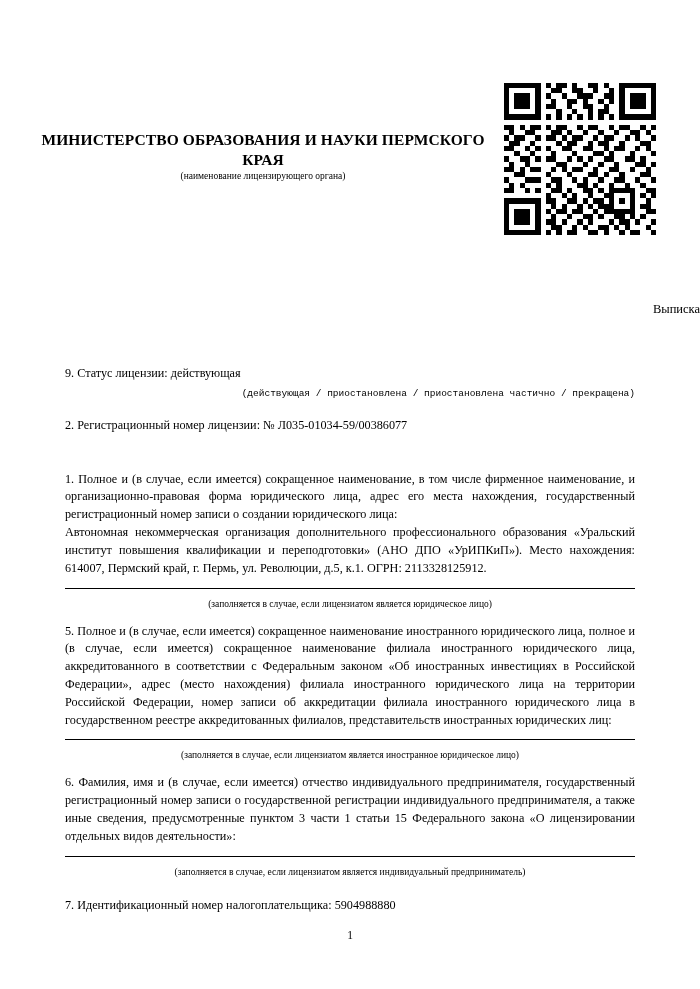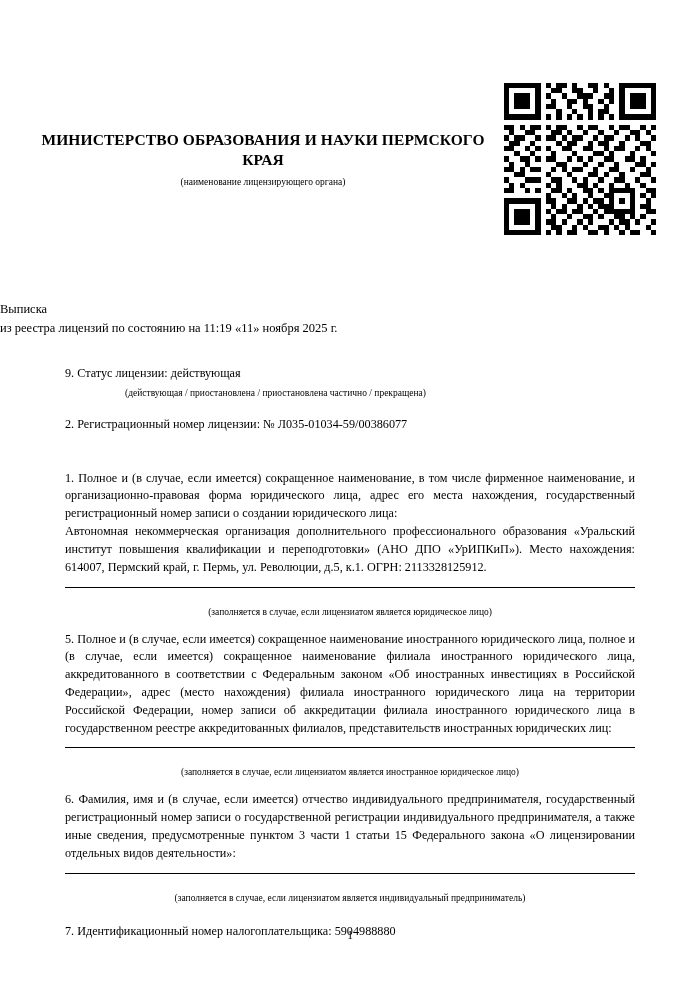--- a/index.html
+++ b/index.html
@@ -39,29 +39,28 @@
     text-align: center;
   }
   .header .title {
     font-size: 15.5px;
     font-weight: bold;
     line-height: 1.32;
     letter-spacing: 0.1px;
   }
   .header .subtitle {
     font-size: 9.5px;
-    margin-top: 6px;
   }
 
   .doc-title {
     position: absolute;
     top: 300px;
     left: 0;
     width: 700px;
-    text-align: left;
+    text-align: right;
     font-size: 12.5px;
     line-height: 1.55;
   }
 
   .content {
     position: absolute;
     top: 365px;
     left: 65px;
     width: 570px;
   }
@@ -71,27 +70,28 @@
     text-align: justify;
     margin: 0;
   }
   .spacer-14 { height: 14px; }
   .spacer-18 { height: 18px; }
   .spacer-20 { height: 20px; }
 
   .note {
     font-size: 9.5px;
     text-align: center;
-    margin-top: 19px;
+    margin-top: 10px;
   }
   .note-indent {
     font-size: 9.5px;
-    text-align: left;
+    text-align: right;
     margin-top: 5px;
     padding-left: 60px;
+    font-family: Liberation Mono, monospace;
   }
   .rule {
     border: 0;
     border-top: 1px solid #000;
     margin: 10px 0 0 0;
     width: 100%;
   }
   .footer-page {
     position: absolute;
     bottom: 48px;
@@ -348,21 +348,20 @@
     </svg>
   </div>
 
   <div class="header">
     <div class="title">МИНИСТЕРСТВО ОБРАЗОВАНИЯ И НАУКИ ПЕРМСКОГО КРАЯ</div>
     <div class="subtitle">(наименование лицензирующего органа)</div>
   </div>
 
   <div class="doc-title">
     <div>Выписка</div>
-    <div>из реестра лицензий по состоянию на 11:19 «11» ноября 2025 г.</div>
   </div>
 
   <div class="content">
 
     <p class="clause">9. Статус лицензии: действующая</p>
     <div class="note-indent">(действующая / приостановлена / приостановлена частично / прекращена)</div>
 
     <div class="spacer-18"></div>
     <p class="clause">2. Регистрационный номер лицензии: № Л035-01034-59/00386077</p>
 

